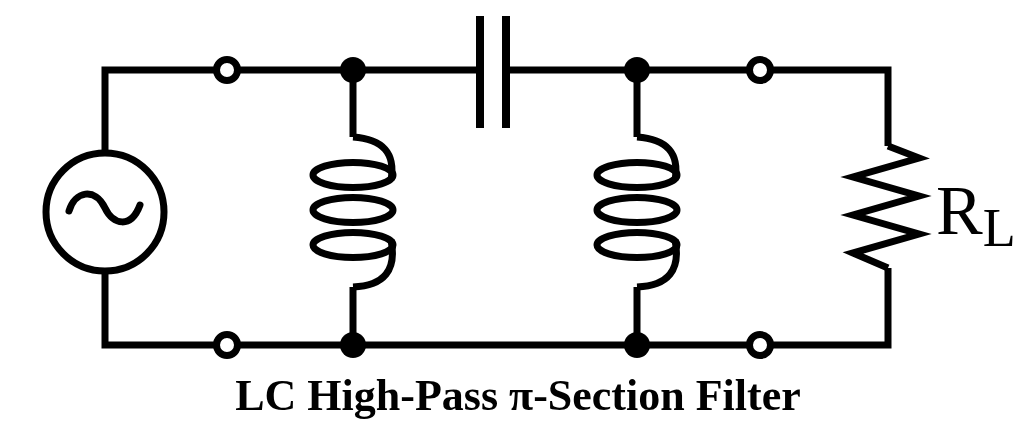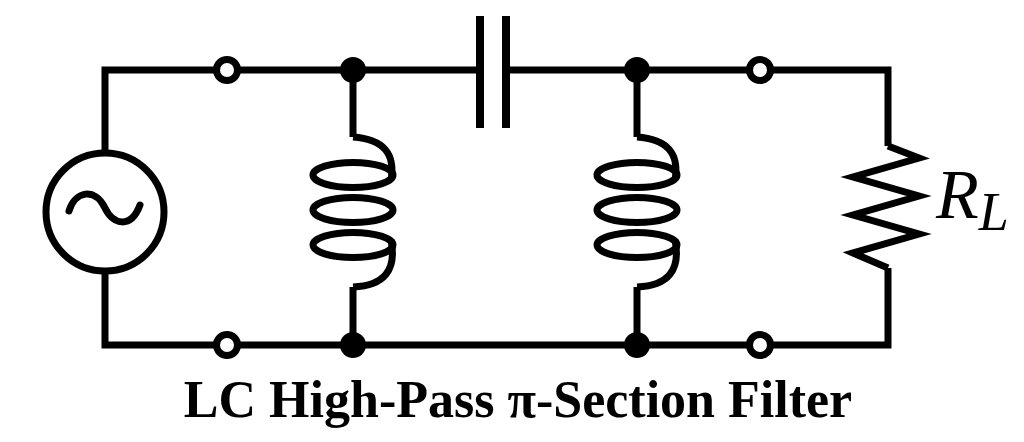--- a/index.html
+++ b/index.html
@@ -6,23 +6,23 @@
   html,body{margin:0;padding:0;background:var(--background);}
   .stage{position:relative;width:1024px;height:442px;background:var(--background);
          overflow:hidden;font-family:"Liberation Serif",serif;}
   .wire{stroke:var(--line);stroke-width:7;fill:none;}
   .plate{stroke:var(--line);stroke-width:8;fill:none;}
   .dot{fill:var(--line);stroke:none;}
   .terminal{fill:var(--background);stroke:var(--line);stroke-width:7;}
   .src{fill:var(--background);stroke:var(--line);stroke-width:7;}
   .sine{stroke:var(--line);stroke-width:7;fill:none;stroke-linecap:round;}
   .title{position:absolute;top:374px;left:518px;transform:translateX(-50%);
-         white-space:nowrap;font-weight:bold;font-size:52px;line-height:1;
+         white-space:nowrap;font-weight:bold;font-size:44px;line-height:1;
          color:var(--line);}
-  .rl{position:absolute;left:936px;top:160px;font-style:italic;font-size:70px;
+  .rl{position:absolute;left:936px;top:176px;font-size:70px;
       line-height:1;color:var(--line);white-space:nowrap;}
   .rl .sub{font-size:54px;position:relative;top:12px;}
 </style>
 </head>
 <body>
 
 <div class="stage">
 
   <svg width="1024" height="442" viewBox="0 0 1024 442" xmlns="http://www.w3.org/2000/svg">
     <defs>

